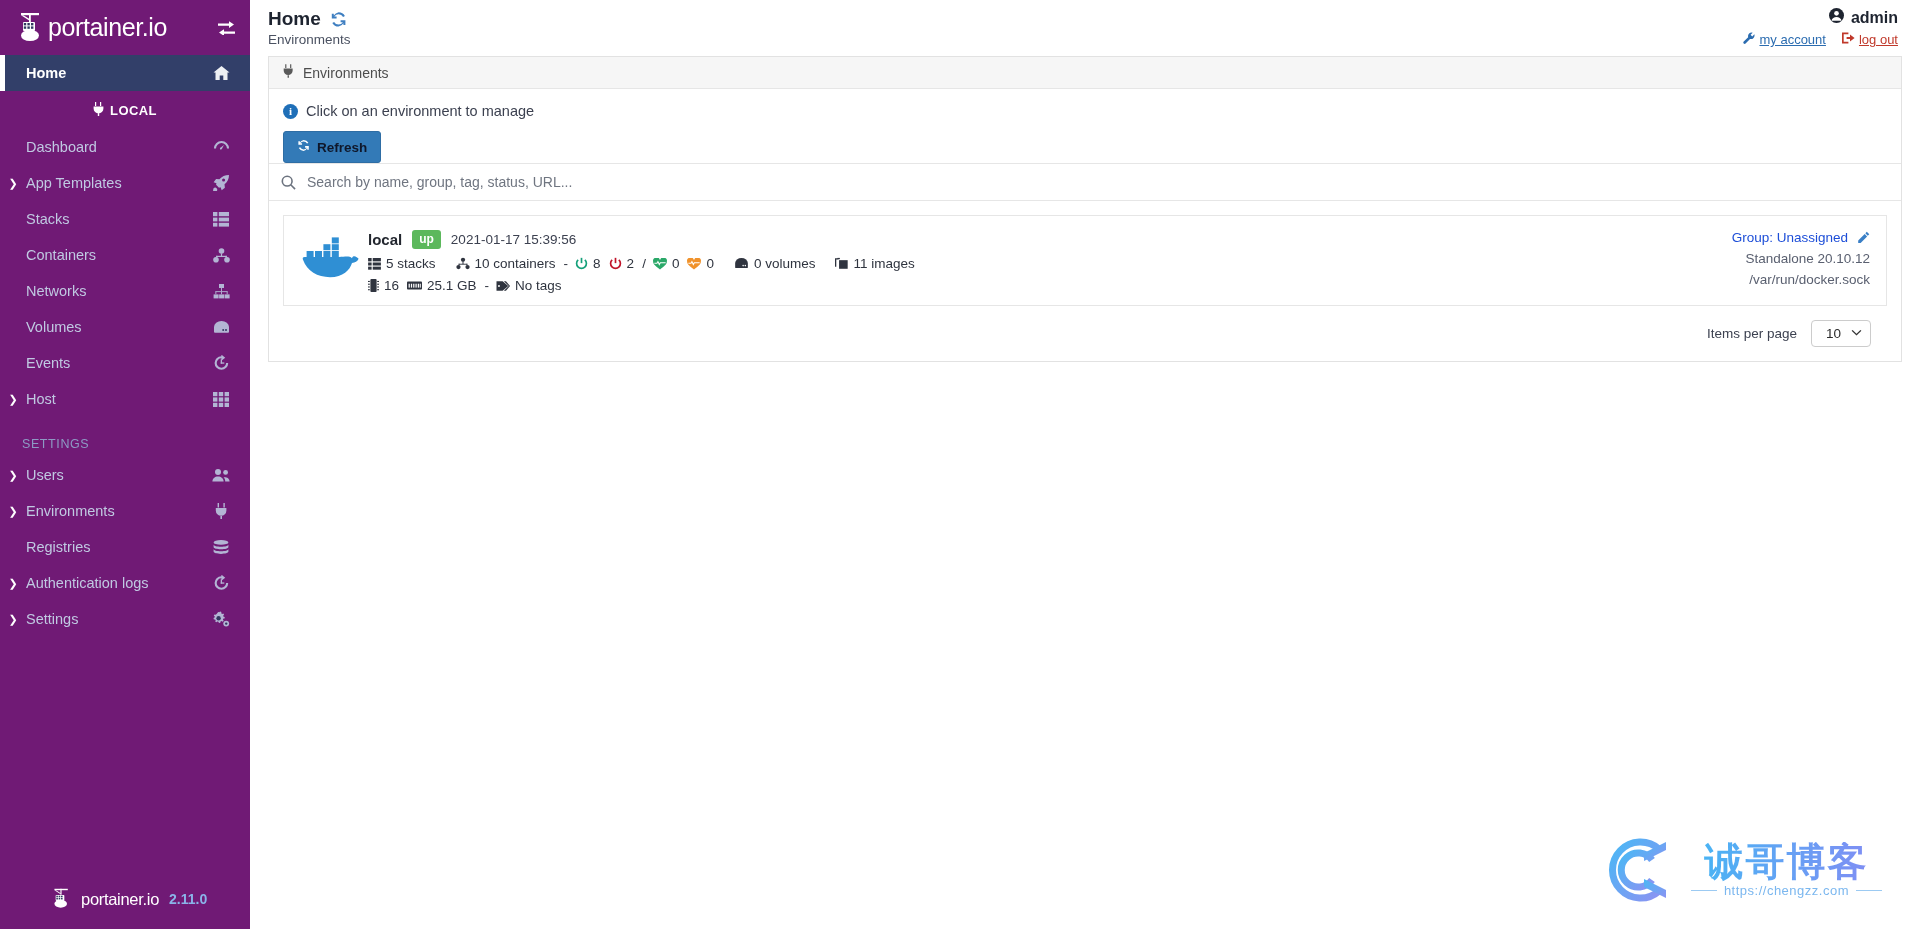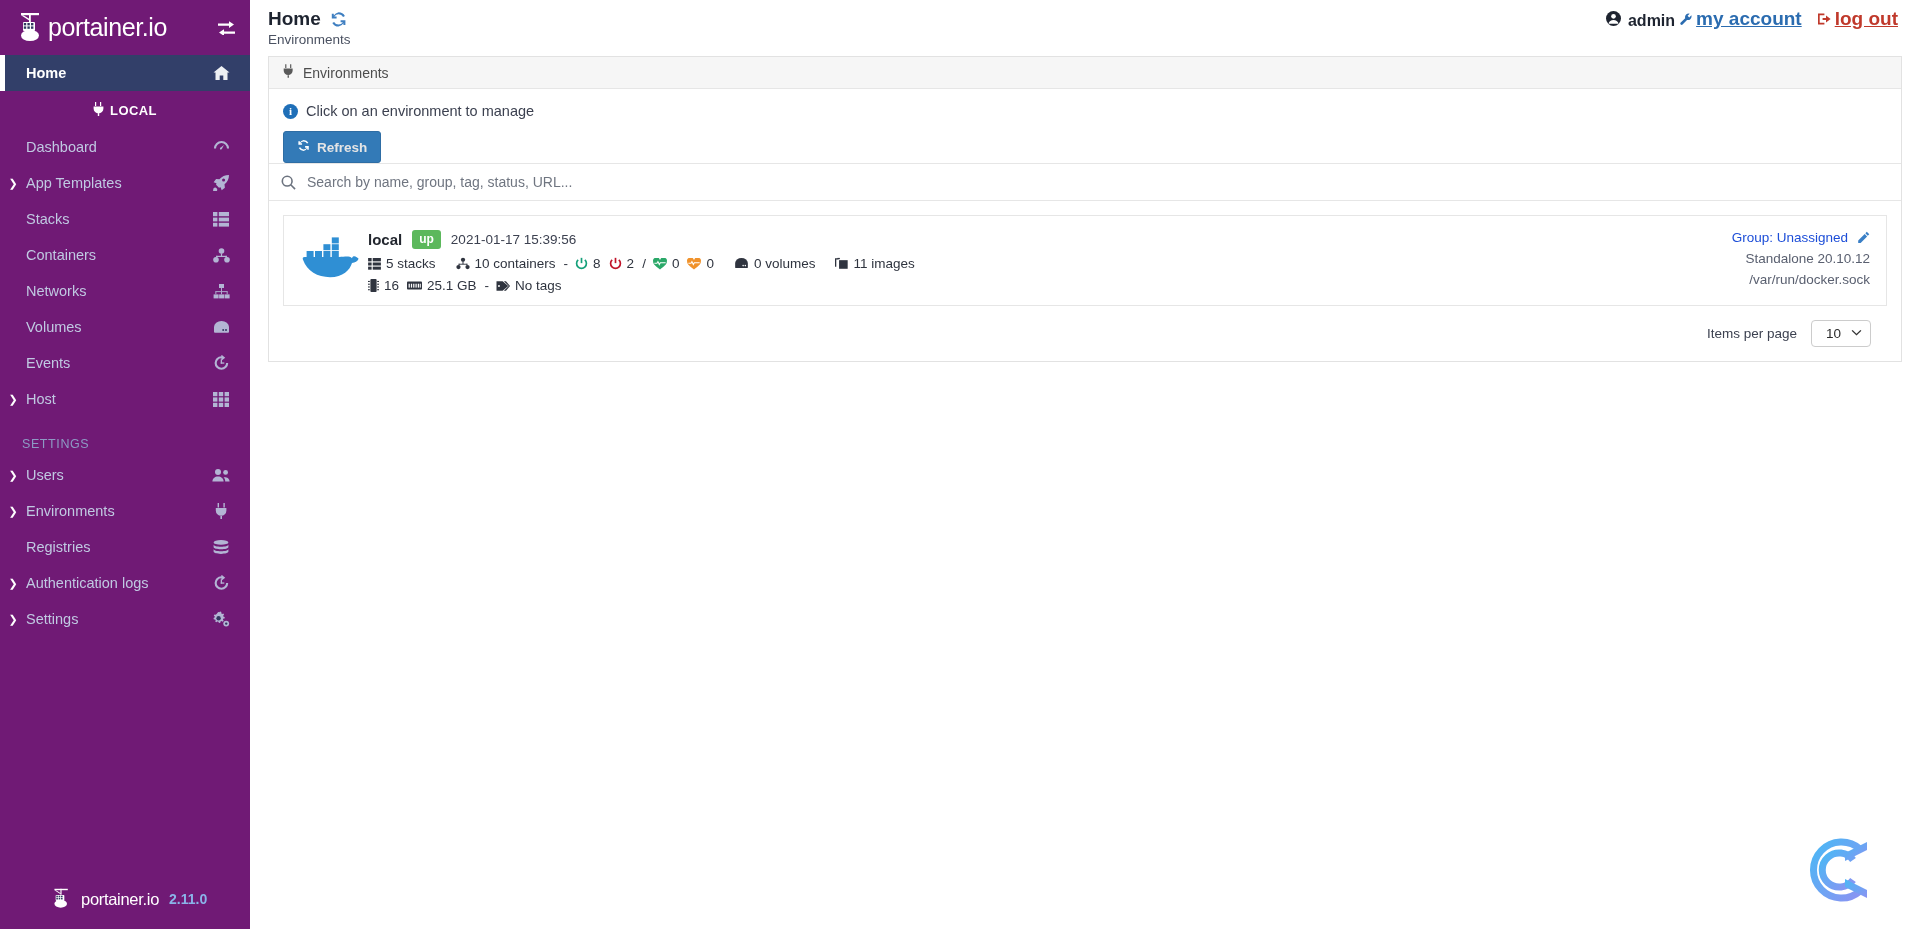--- a/index.html
+++ b/index.html
@@ -98,29 +98,29 @@
     background:#ffffff;
   }
   .page-title-wrap { display:flex; flex-direction:column; gap:2px; }
   .page-title {
     display:flex; align-items:center; gap:9px;
     font-size: 19px; font-weight: 700; color: #1e2430;
   }
   .page-sub { font-size: 13.5px; color:#4a5161; }
   .refresh-spin { color:#3f7fc1; display:flex; align-items:center; }
 
-  .user-area { display:flex; align-items:flex-end; gap:5px; }
+  .user-area { display:flex; flex-direction:column; align-items:flex-end; gap:5px; }
   .user-name {
     display:flex; align-items:center; gap:7px;
     font-size: 16px; font-weight:700; color:#1e2430;
   }
   .user-links { display:flex; align-items:center; gap:16px; }
   .user-link {
     display:flex; align-items:flex-end; gap:4px;
-    font-size: 19px; cursor:pointer;font-weight:bold;
+    font-size: 13px; cursor:pointer;
   }
   .user-link.account { color:#2b6cb0; }
   .user-link.account .lt { text-decoration: underline; }
   .user-link.logout { color:#c0392b; }
   .user-link.logout .lt { text-decoration: underline; }
 
   .content { padding: 0 18px 0 18px; }
 
   .panel {
     border: 1px solid #e2e2e2;
@@ -143,21 +143,21 @@
   }
   .info-badge {
     width:15px;height:15px;border-radius:50%;
     background:#1f6fb8;color:#fff;font-size:11px;font-weight:700;
     display:flex;align-items:center;justify-content:center;
     font-family:"Liberation Serif", serif;
   }
   .btn-refresh {
     display:inline-flex; align-items:center; gap:7px;
     background:#337ab7; border:1px solid #2e6da4;
-    color:#e5e5e5; font-size:13.5px; font-weight:700;
+    color:#0f172a; font-size:13.5px; font-weight:700;
     padding: 7px 13px; border-radius: 3px; cursor:pointer;
   }
 
   .search-row {
     border-top: 1px solid #e6e6e6;
     border-bottom: 1px solid #e6e6e6;
     height: 38px;
     display:flex; align-items:center; gap:11px;
     padding: 0 12px;
     margin-left: -14px; margin-right: -14px;
@@ -793,16 +793,24 @@
             <stop offset="100%" stop-color="#8b93f2"></stop>
           </linearGradient>
         </defs>
         <g fill="none" stroke="url(#wmg)" stroke-width="7">
           <path d="M56 16 A28 28 0 1 0 56 58"></path>
           <path d="M49 27 A17 17 0 1 0 49 47"></path>
         </g>
         <path d="M41 20 L63 9 L63 17 L41 28z" fill="url(#wmg)"></path>
         <path d="M41 54 L63 65 L63 57 L41 46z" fill="url(#wmg)"></path>
       </svg>
+      <div class="wm-text">
+        <div class="wm-cn">诚哥博客</div>
+        <div class="wm-url">
+          <span class="dash"></span>
+          <span>https://chengzz.com</span>
+          <span class="dash"></span>
+        </div>
+      </div>
     </div>
 
   </section>
 </div>
 
 </body></html>

